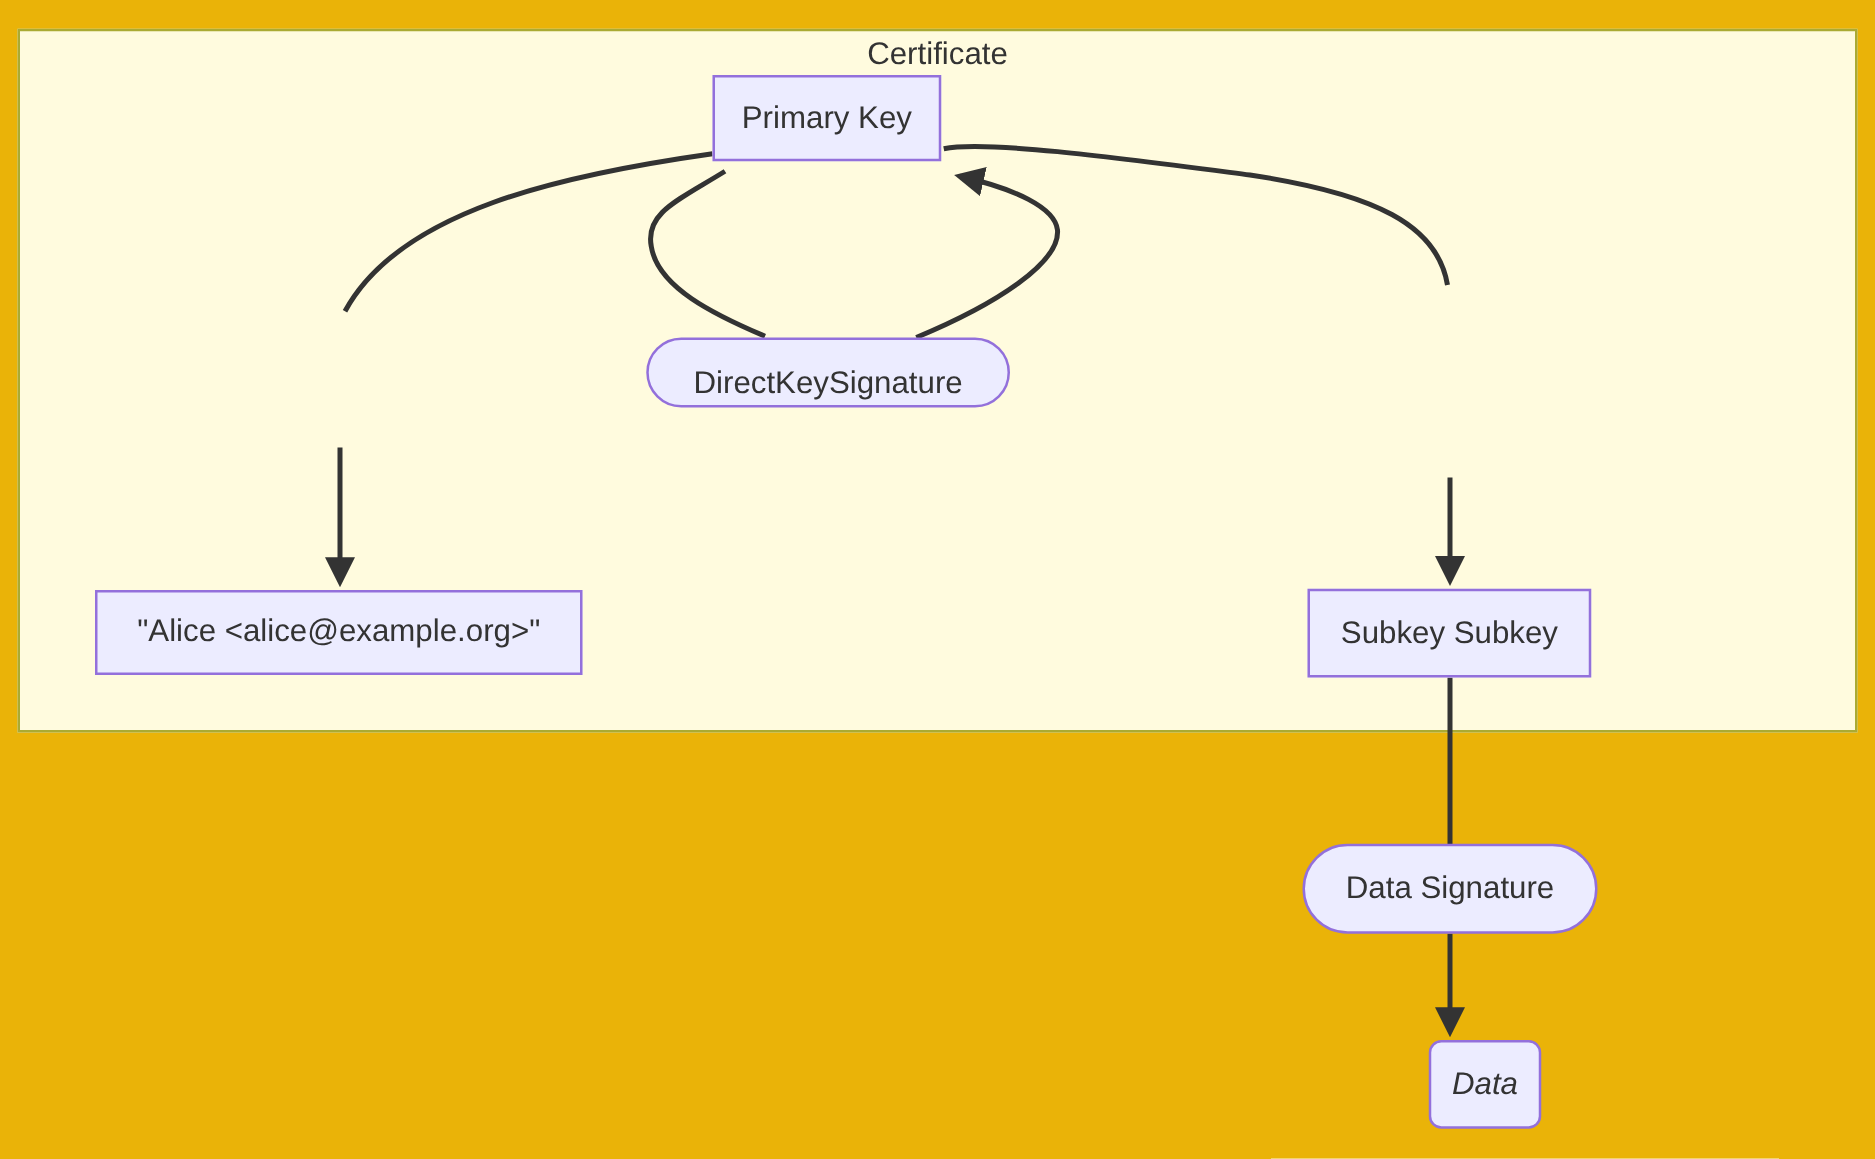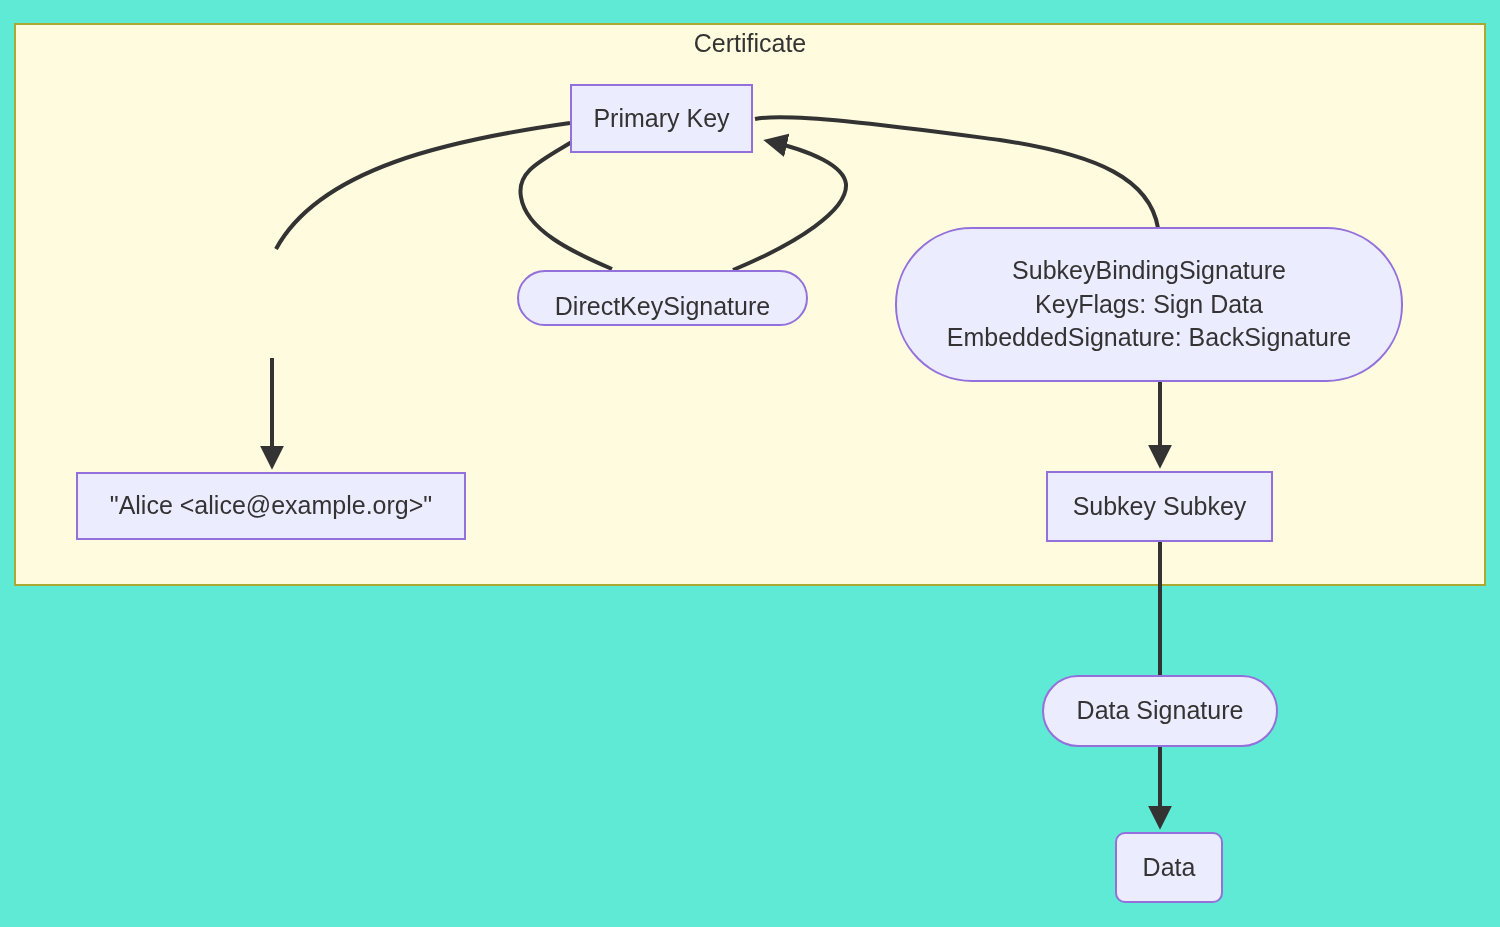--- a/index.html
+++ b/index.html
@@ -1,21 +1,21 @@
 <!DOCTYPE html>
 <html><head>
 <meta charset="utf-8">
 <style>
   html, body { margin: 0; padding: 0; background: #ffffff; }
   body { font-family: "Liberation Sans", sans-serif; }
   .canvas {
     position: relative;
     width: 1500px;
     height: 927px;
-    background: #5eead4;
+    background: #eab308;
     overflow: hidden;
   }
   .group-box {
     position: absolute;
     left: 14px; top: 23px;
     width: 1472px; height: 563px;
     background: #fffbde;
     border: 2px solid #aaaa33;
     box-sizing: border-box;
     z-index: 1;
@@ -72,44 +72,39 @@
       <path d="M 272 358 L 272 465" marker-end="url(#arrow)"></path>
       <path d="M 580 137 C 543 160 516 170 521 197 C 526 230 572 252 612 269"></path>
       <path d="M 733 270 C 798 243 848 210 846 184 C 844 166 812 151 768 141" marker-end="url(#arrow)"></path>
       <path d="M 1158 228 C 1150 180 1100 155 1000 140 C 900 127 790 112 755 119"></path>
       <path d="M 1160 382 L 1160 464" marker-end="url(#arrow)"></path>
       <path d="M 1160 542 L 1160 676"></path>
       <path d="M 1160 747 L 1160 825" marker-end="url(#arrow)"></path>
     </g>
   </svg>
 
-  <div class="node" style="left:570px; top:84px; width:183px; height:69px;">
+  <div class="node" style="left:570px; top:60px; width:183px; height:69px;">
     <span class="node-label">Primary Key</span>
   </div>
 
 
   <div class="node" style="left:517px; top:270px; width:291px; height:56px; border-radius:35px;align-items:flex-end;">
     <span class="node-label">DirectKeySignature</span>
   </div>
 
-  <div class="node" style="left:895px; top:227px; width:508px; height:155px; border-radius:77px;">
-    <span class="node-label">SubkeyBindingSignature
-KeyFlags: Sign Data
-EmbeddedSignature: BackSignature</span>
-  </div>
 
   <div class="node" style="left:76px; top:472px; width:390px; height:68px;">
     <span class="node-label">"Alice &lt;alice@example.org&gt;"</span>
   </div>
 
   <div class="node" style="left:1046px; top:471px; width:227px; height:71px;">
     <span class="node-label">Subkey Subkey</span>
   </div>
 
   <div class="node" style="left:1042px; top:675px; width:236px; height:72px; border-radius:36px;">
     <span class="node-label">Data Signature</span>
   </div>
 
-  <div class="node" style="left:1115px; top:832px; width:108px; height:71px; border-radius:10px;">
+  <div class="node" style="left:1143px; top:832px; width:90px; height:71px; border-radius:10px;font-style:italic;">
     <span class="node-label">Data</span>
   </div>
 
 </div>
 
 </body></html>

